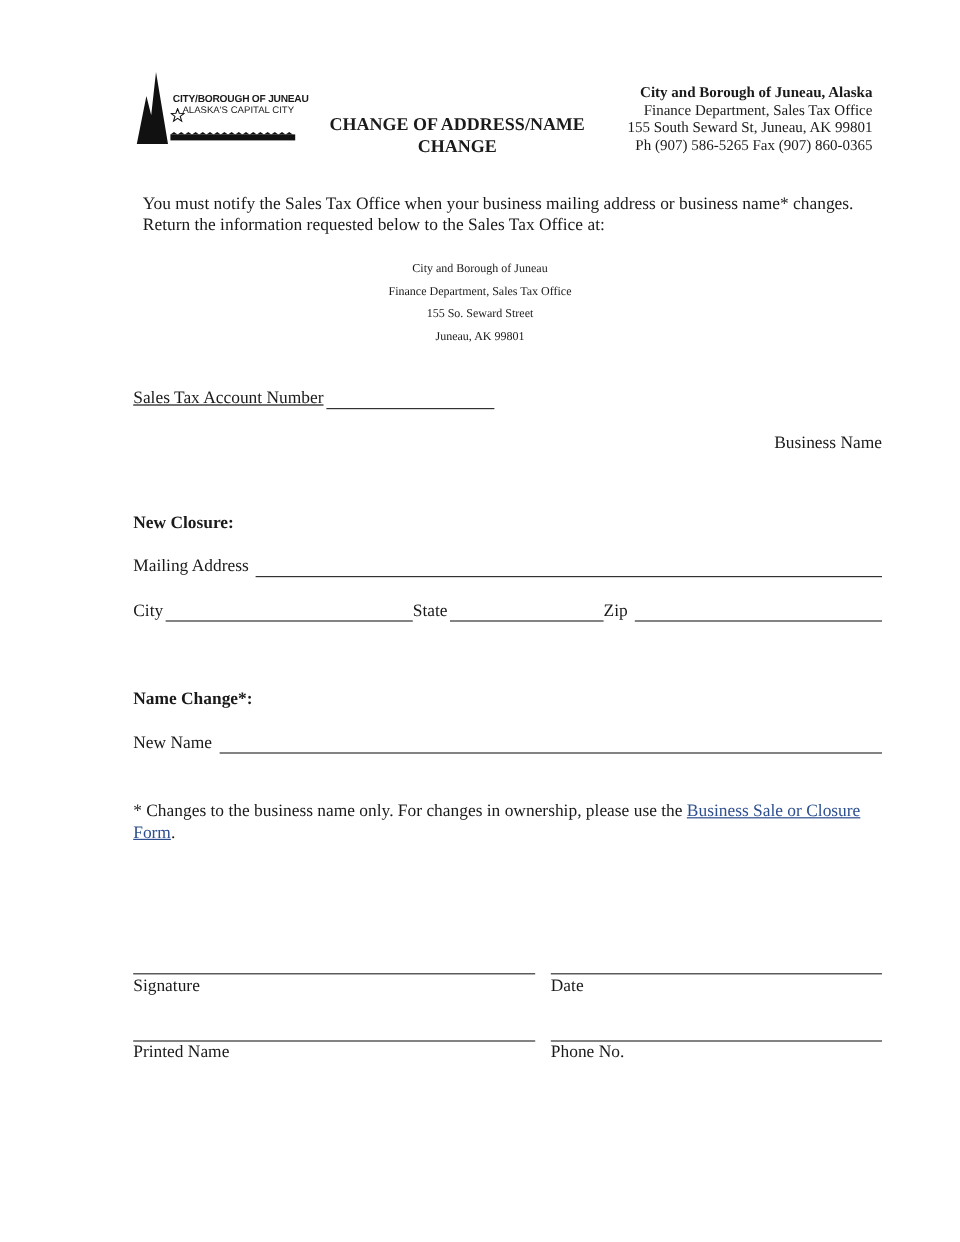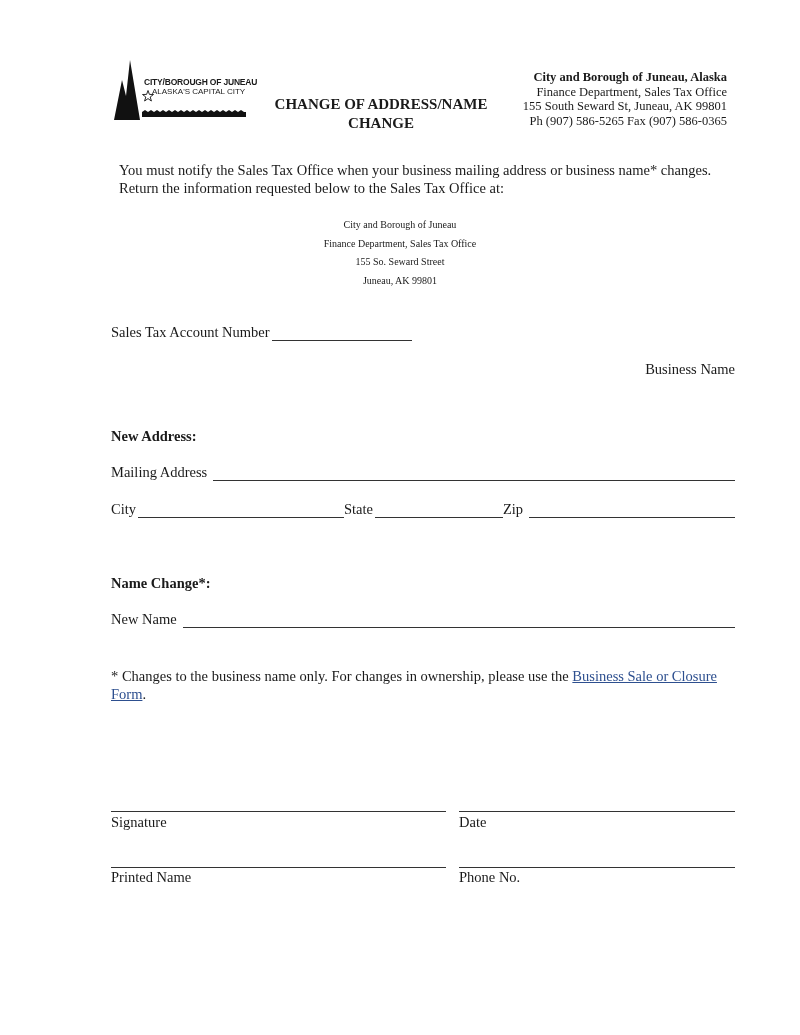--- a/index.html
+++ b/index.html
@@ -36,43 +36,43 @@
   <div class="logo-t1">CITY/BOROUGH OF JUNEAU</div>
   <div class="logo-t2">ALASKA'S CAPITAL CITY</div>
 </div>
 
 <div class="abs title">CHANGE OF ADDRESS/NAME CHANGE</div>
 
 <div class="abs hdr-right">
   <div class="b">City and Borough of Juneau, Alaska</div>
   <div>Finance Department, Sales Tax Office</div>
   <div>155 South Seward St, Juneau, AK 99801</div>
-  <div>Ph (907) 586-5265  Fax (907) 586-0365</div>
+  <div>Ph (907) 586-5265  Fax (907) 860-0365</div>
 </div>
 
 <div class="abs intro">You must notify the Sales Tax Office when your business mailing address or business name* changes.  Return the information requested below to the Sales Tax Office at:</div>
 
 <div class="abs addr">
   <div>City and Borough of Juneau</div>
   <div>Finance Department, Sales Tax Office</div>
   <div>155 So. Seward Street</div>
   <div>Juneau, AK 99801</div>
 </div>
 
-<div class="row" style="top:324px;">
+<div class="row" style="top:324px;text-decoration:underline;">
   <span>Sales Tax Account Number</span>
   <span class="line" style="width:140px;"></span>
 </div>
 
 <div class="row" style="top:361px;flex-direction:column;">
   <span>Business Name</span>
   <span class="line" style="flex:1;"></span>
 </div>
 
-<div class="row bold" style="top:428px;">New Address:</div>
+<div class="row bold" style="top:428px;">New Closure:</div>
 
 <div class="row" style="top:464px;text-align:center;">
   <span>Mailing Address</span>
   <span class="line" style="flex:1;margin-left:6px;"></span>
 </div>
 
 <div class="row" style="top:501px;">
   <span>City</span>
   <span class="line" style="width:206px;"></span>
   <span>State</span>

